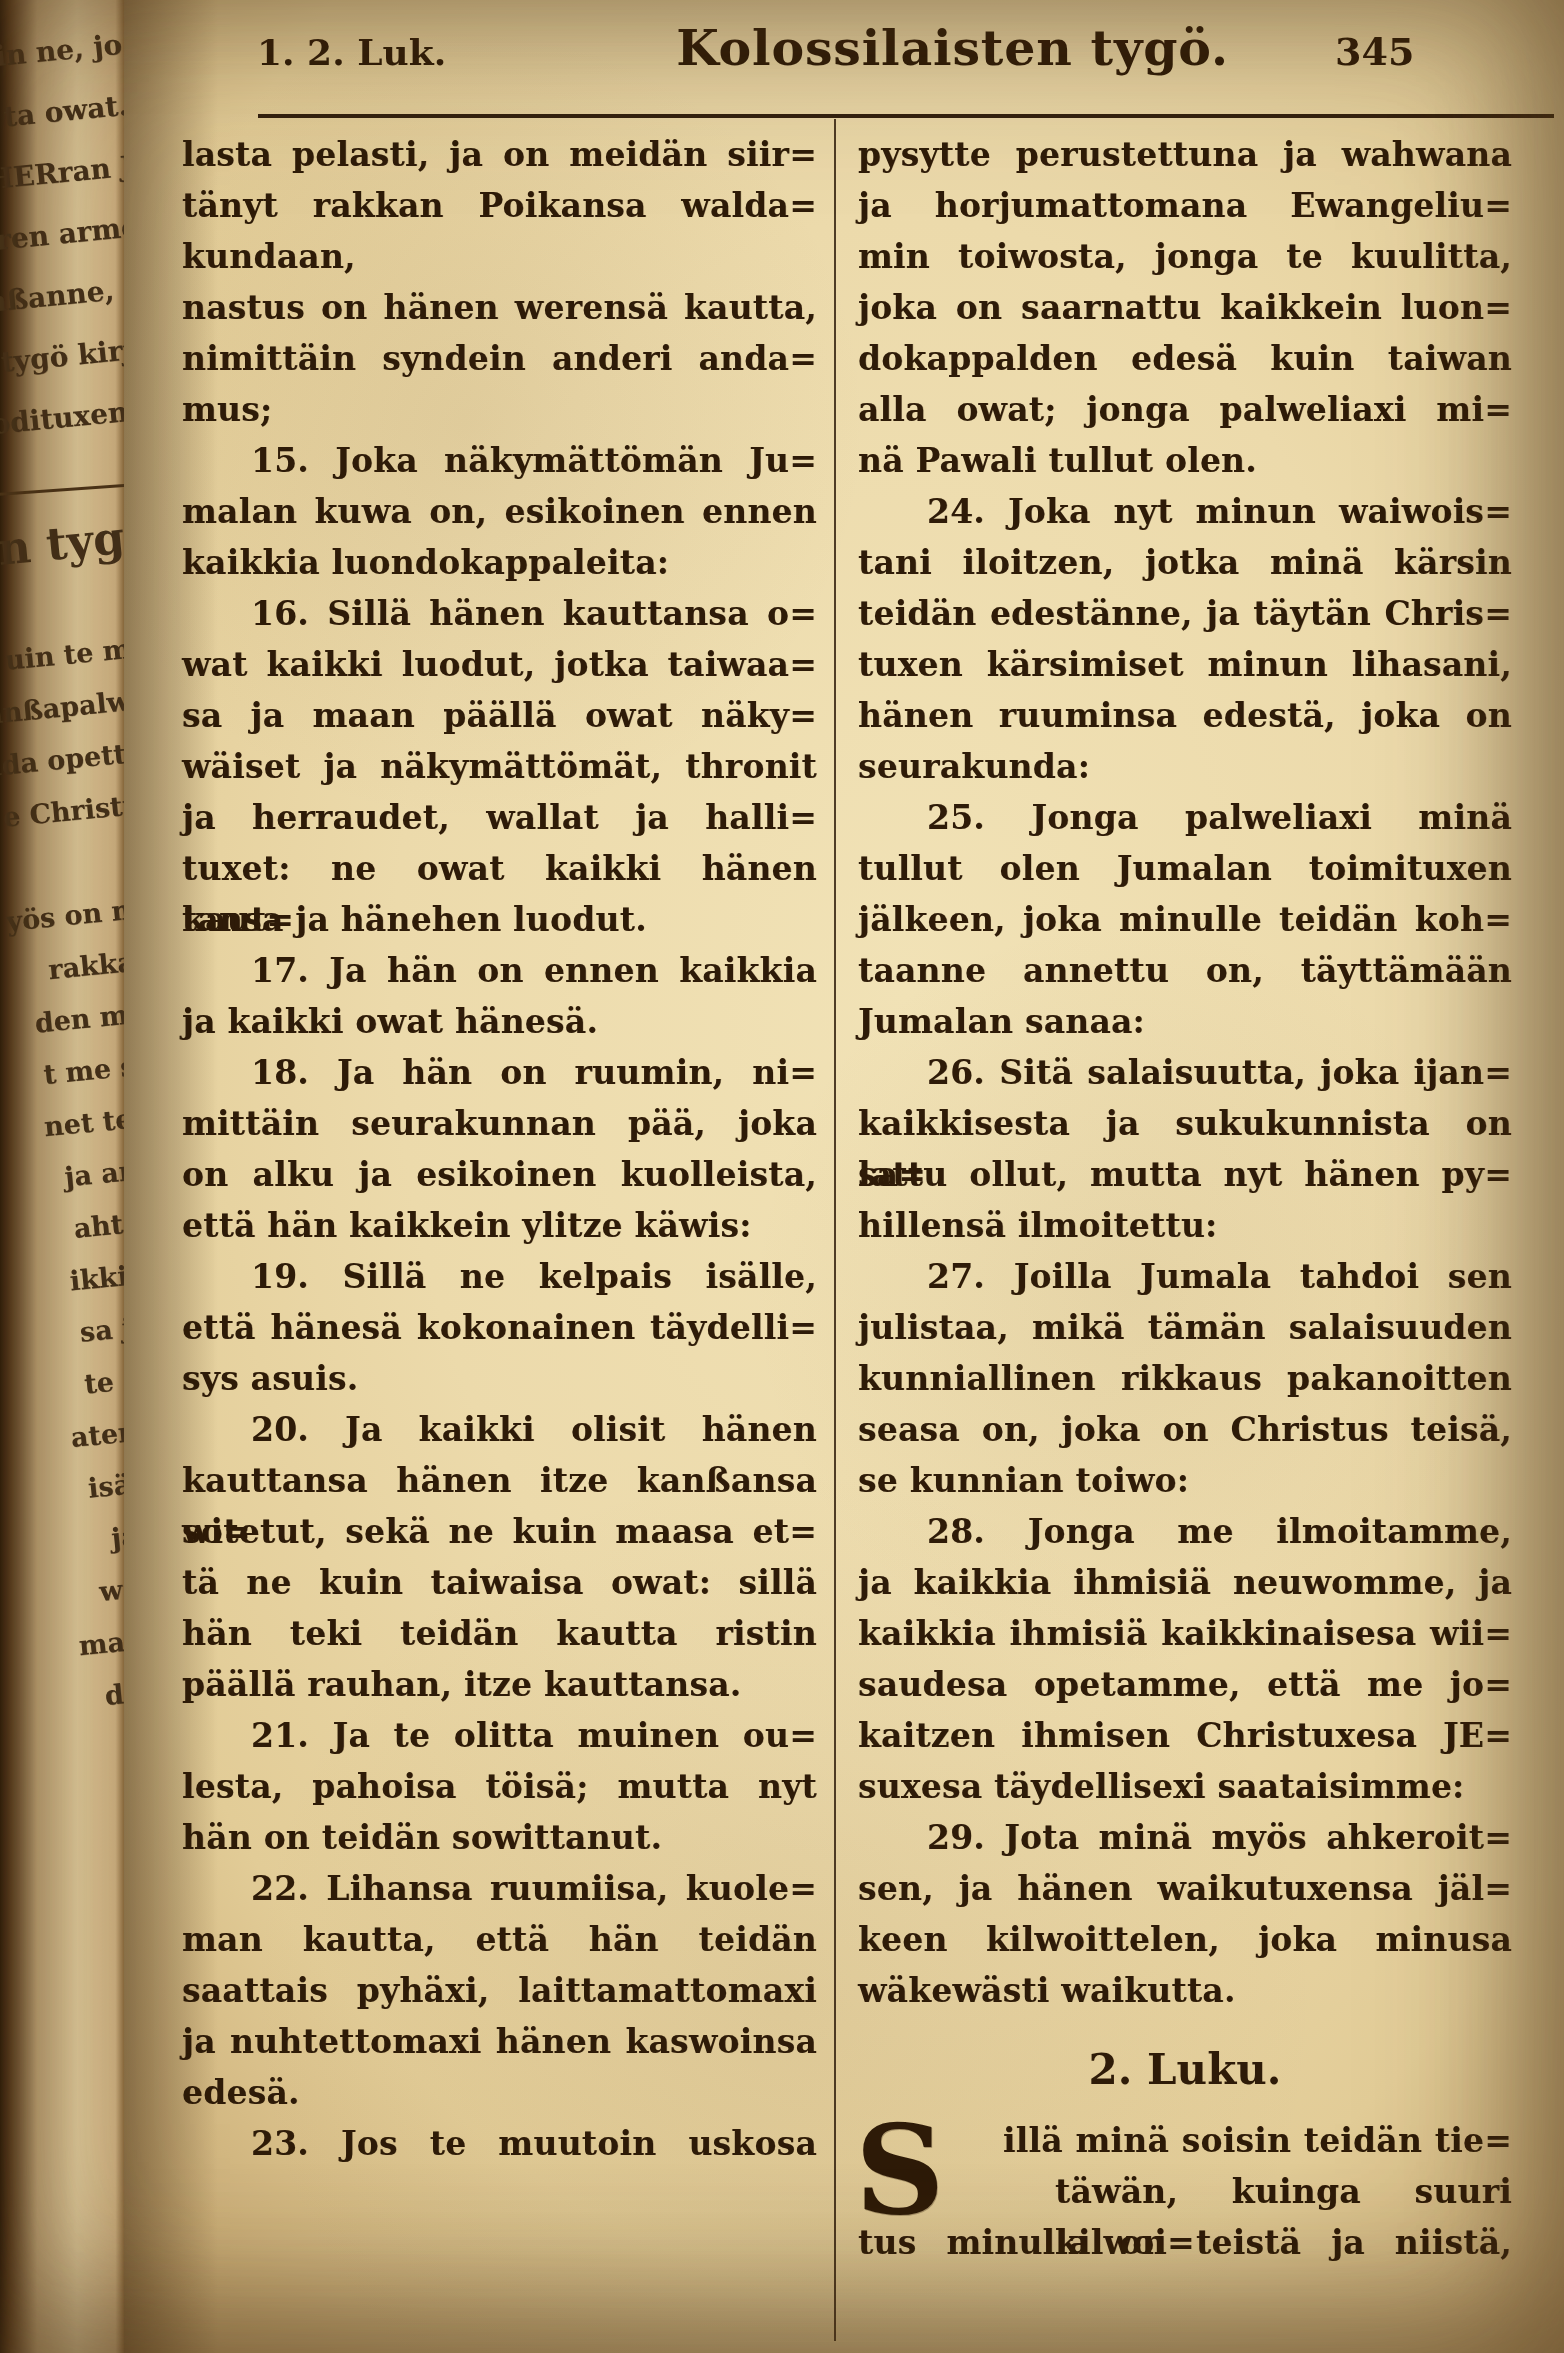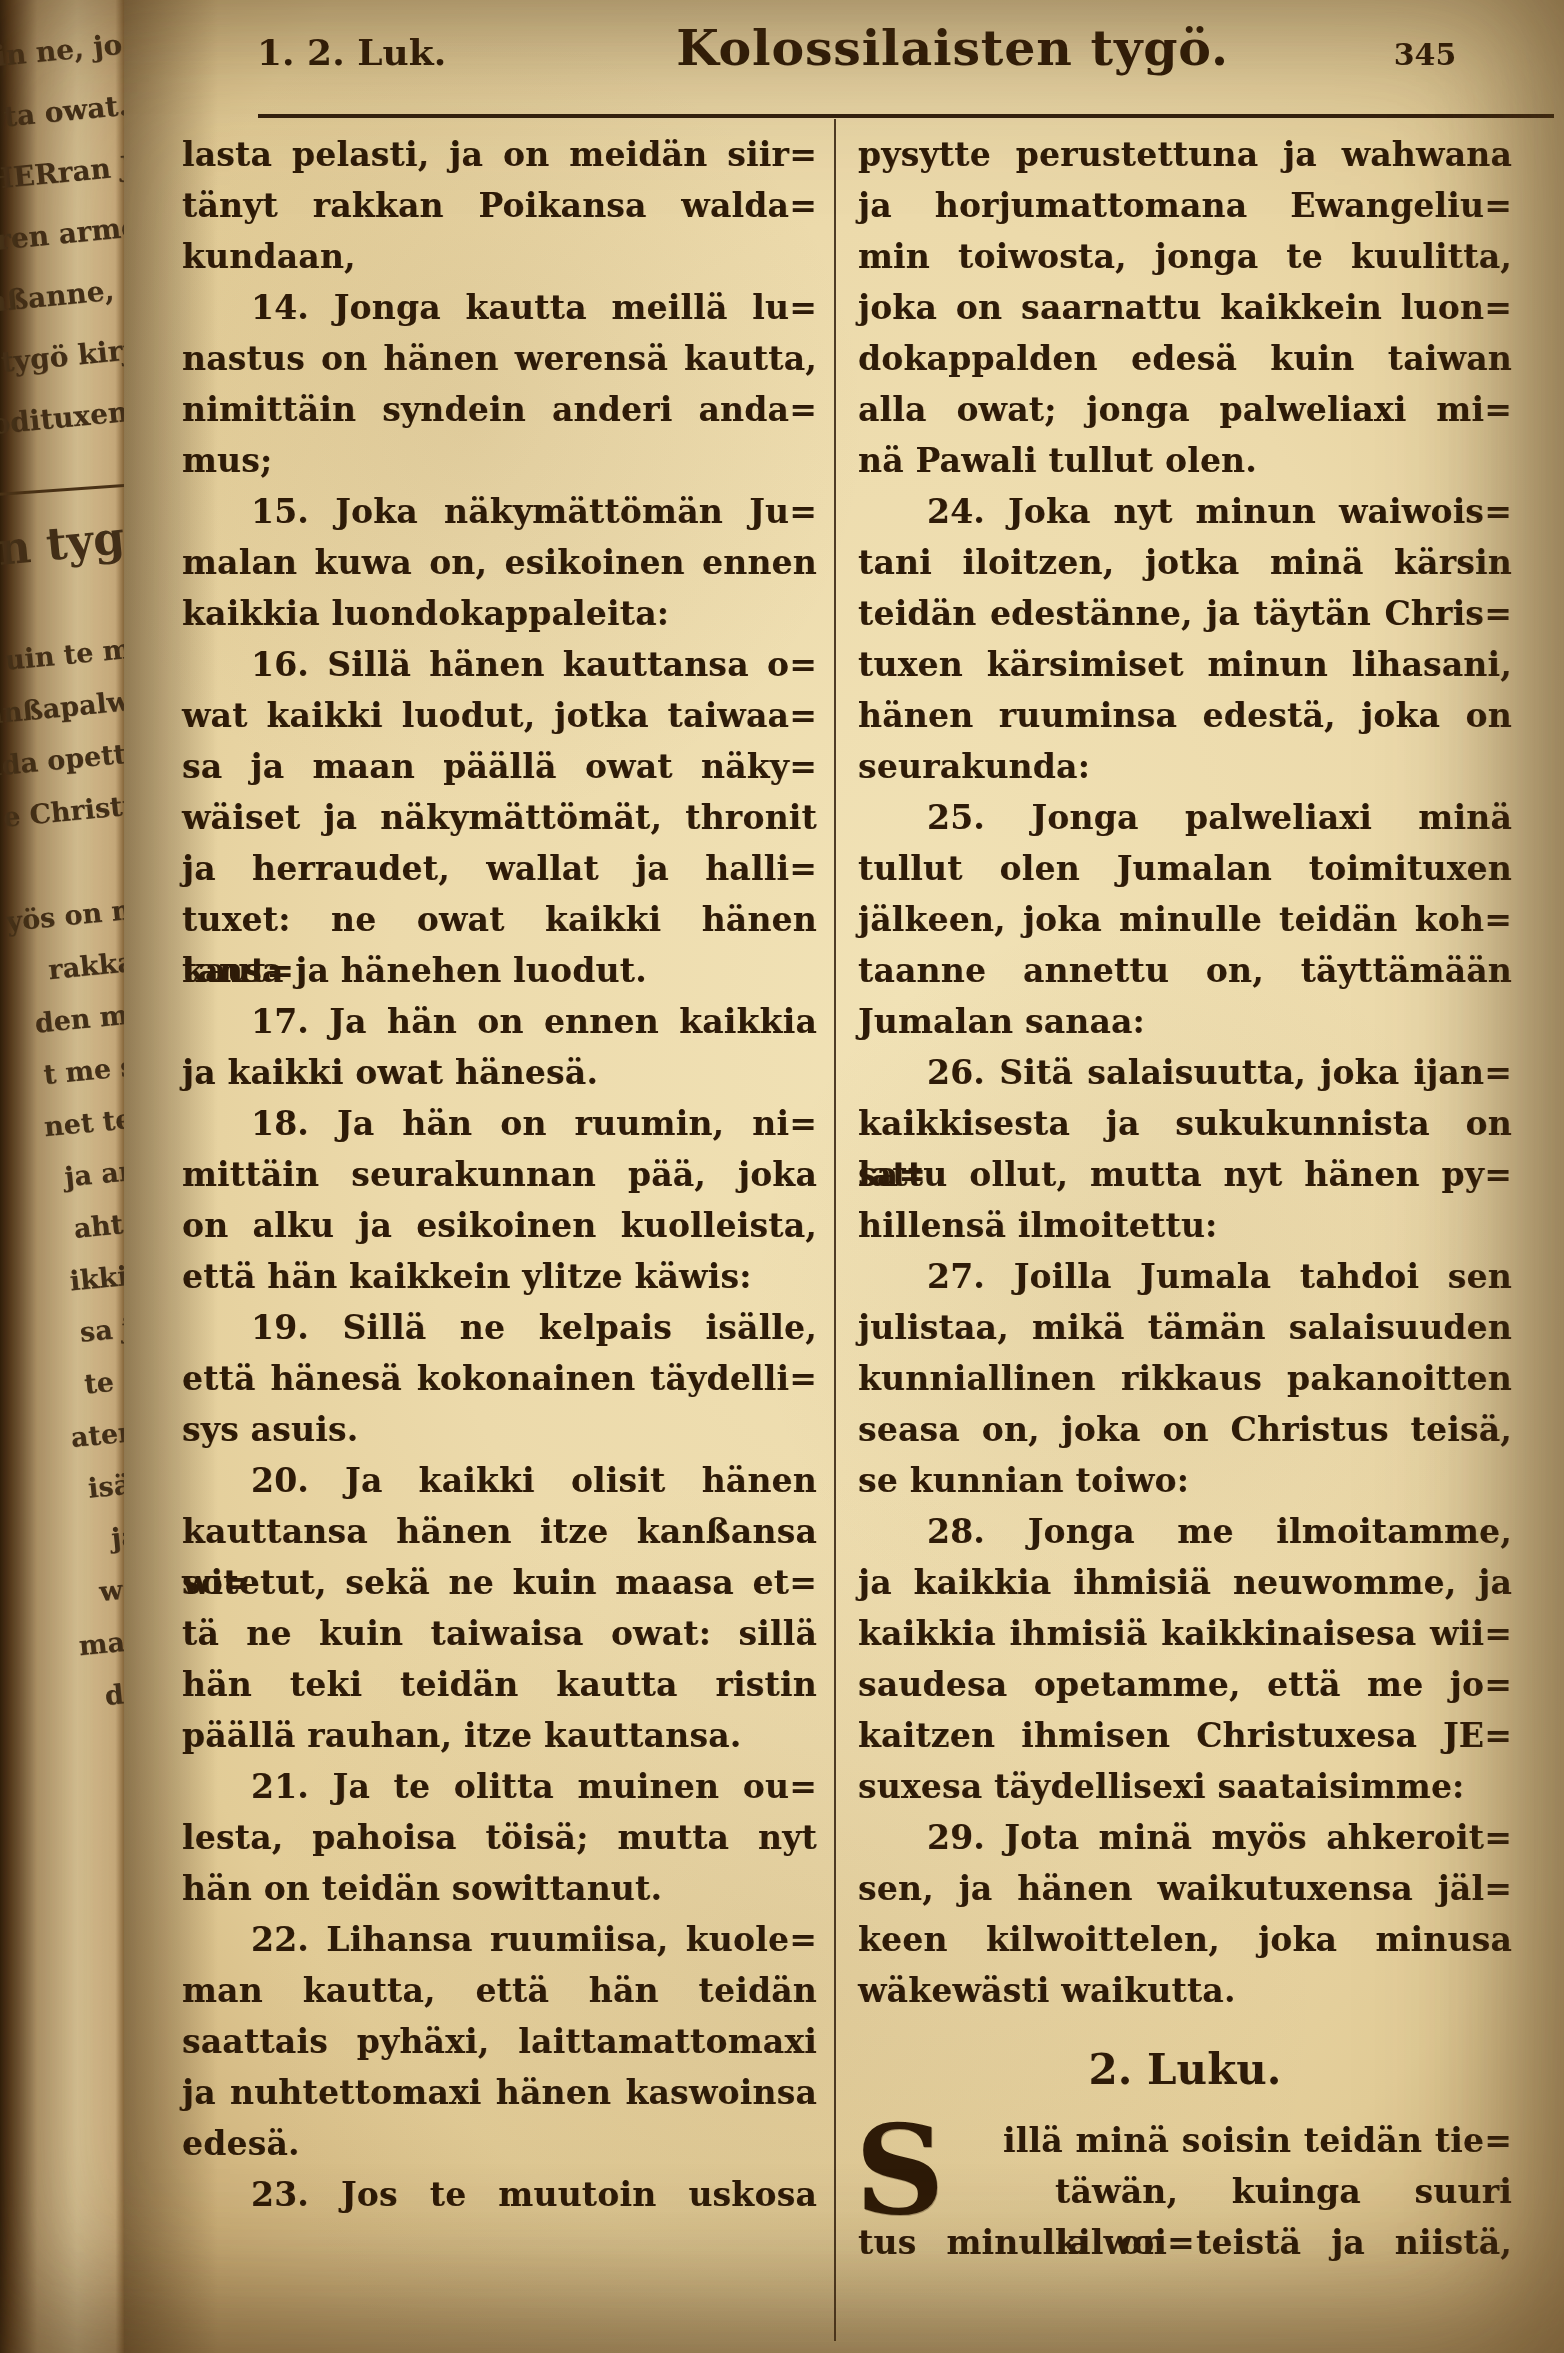--- a/index.html
+++ b/index.html
@@ -34,21 +34,21 @@
   .frag-header{text-align:right;font-size:45px;line-height:1.15;font-weight:700;margin:20.3px 0 59px;white-space:nowrap;}
   .frag-rest .frag{font-size:27px;line-height:52px;}
   .crease{position:absolute;left:124px;top:0;width:94px;height:100%;z-index:4;pointer-events:none;
     background:linear-gradient(90deg, rgba(70,46,20,.50), rgba(70,46,20,0));}
 
   
   .page{position:absolute;inset:0;z-index:5;color:#2e1b08;}
   .page-header{position:absolute;top:19px;left:182px;right:50px;display:flex;align-items:baseline;gap:38px;}
   .hdr-left{width:313px;font-size:36px;font-weight:700;padding-left:75px;white-space:nowrap;}
   .hdr-title{flex:1;text-align:center;font-size:49px;font-weight:700;letter-spacing:0.8px;white-space:nowrap;}
-  .hdr-page{width:180px;text-align:center;font-size:30px;font-weight:700;}
+  .hdr-page{width:180px;text-align:left;font-size:38px;font-weight:700;}
   .header-rule{position:absolute;top:114px;left:258px;right:11px;height:3.9px;background:#33200e;}
   .col-divider{position:absolute;left:834px;top:119px;width:2.3px;height:2222px;background:rgba(51,32,14,.85);}
 
   .col{position:absolute;top:129px;}
   .col-left{left:182px;width:635px;}
   .col-right{left:858px;width:654px;}
 
   .line{
     font-size:33px;line-height:51px;height:51px;font-weight:700;
     text-align:justify;text-align-last:justify;
@@ -123,21 +123,20 @@
       <span class="hdr-title">Kolossilaisten tygö.</span>
       <span class="hdr-page">345</span>
     </div>
     <div class="header-rule"></div>
     <div class="col-divider"></div>
 
     <div class="col col-left" id="colLeft">
         <div class="line">lasta pelasti, ja on meidän siir=</div>
         <div class="line">tänyt rakkan Poikansa walda=</div>
         <div class="line short">kundaan,</div>
-        <div class="line indent">14. Jonga kautta meillä lu=</div>
         <div class="line">nastus on hänen werensä kautta,</div>
         <div class="line">nimittäin syndein anderi anda=</div>
         <div class="line short">mus;</div>
         <div class="line indent">15. Joka näkymättömän Ju=</div>
         <div class="line">malan kuwa on, esikoinen ennen</div>
         <div class="line short">kaikkia luondokappaleita:</div>
         <div class="line indent">16. Sillä hänen kauttansa o=</div>
         <div class="line">wat kaikki luodut, jotka taiwaa=</div>
         <div class="line">sa ja maan päällä owat näky=</div>
         <div class="line">wäiset ja näkymättömät, thronit</div>

